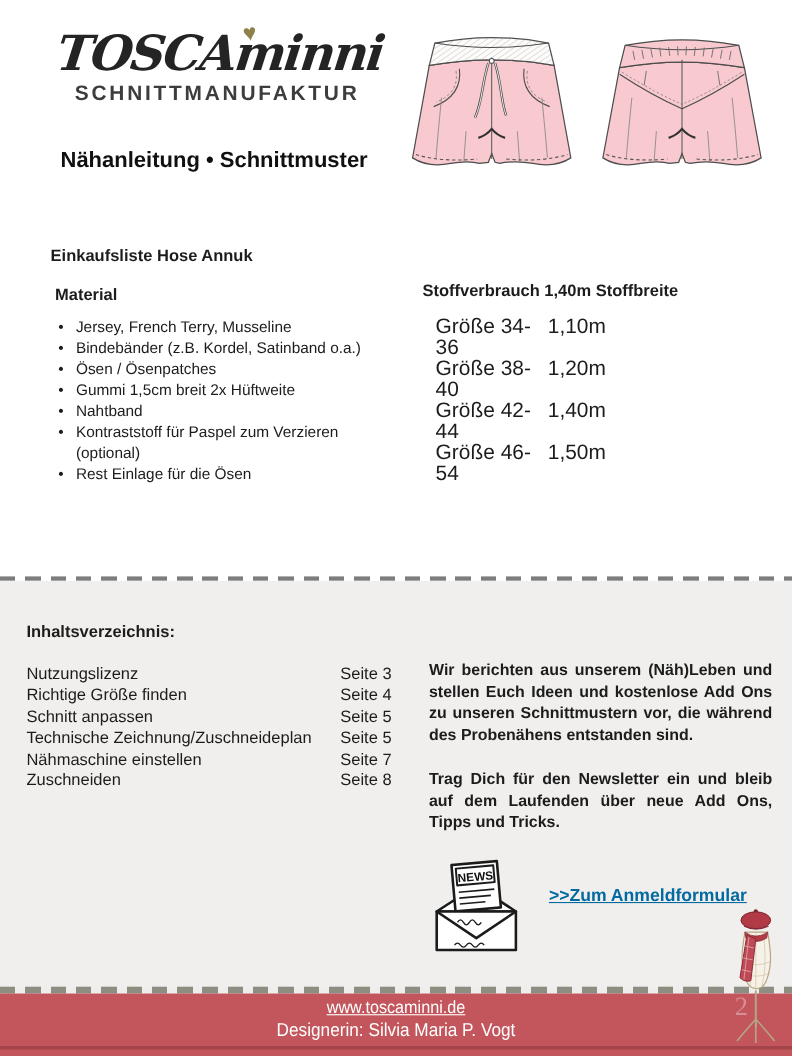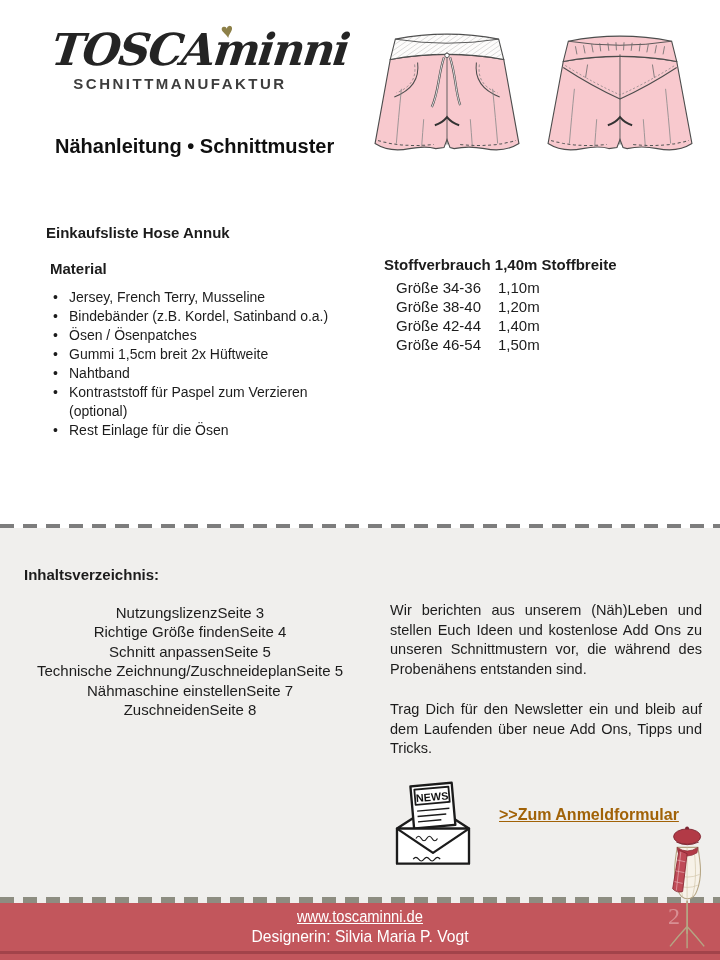--- a/index.html
+++ b/index.html
@@ -6,64 +6,64 @@
   .page{position:relative;width:720px;height:960px;background:#fff;overflow:hidden;
         font-family:"Liberation Sans", sans-serif;color:#1c1c1c;}
 
   
   .logo{position:absolute;left:52px;top:26px;width:256px;}
   .logo-script{font-family:"DejaVu Serif", serif;font-style:italic;font-weight:bold;
                font-size:44px;color:#242424;letter-spacing:-2px;white-space:nowrap;
                transform:skewX(-7deg);line-height:1.1;}
   .logo-heart{position:absolute;left:169px;top:-7px;font-size:21px;color:#8d8048;
               transform:rotate(-8deg);font-style:normal;}
-  .logo-sub{margin-top:1px;width:100%;text-align:center;font-size:15px;font-weight:bold;
-            letter-spacing:2.5px;color:#3d3d3d;}
+  .logo-sub{margin-top:1px;width:100%;text-align:center;font-size:19px;font-weight:bold;
+            letter-spacing:2.5px;color:#3d3d3d;margin-left:16px;}
   .subtitle{position:absolute;left:55px;top:135px;font-size:20px;font-weight:bold;color:#101010;}
 
   
   .shorts-front{position:absolute;left:371px;top:26px;}
   .shorts-back{position:absolute;left:542px;top:26px;}
 
   
   .shopping-title{position:absolute;left:46px;top:224px;font-size:15px;font-weight:bold;}
   .material-title{position:absolute;left:50px;top:260px;font-size:15px;font-weight:bold;}
   .material-list{position:absolute;left:50px;top:288px;width:320px;margin:0;padding:0;
                  font-size:14px;line-height:19px;}
   .material-list li{list-style:none;position:relative;padding-left:19px;}
   .material-list li::before{content:"•";position:absolute;left:3px;top:0;}
   .li-cont{display:block;}
 
   
   .fabric-title{position:absolute;left:384px;top:256px;font-size:15px;font-weight:bold;}
-  .fabric-table{position:absolute;left:396px;top:278px;font-size:15px;line-height:19px;}
+  .fabric-table{position:absolute;left:396px;top:288px;font-size:19px;line-height:19px;}
   .fab-row{display:flex;}
   .fab-size{width:102px;}
   .fab-amount{width:60px;}
 
   
   .divider-mid{position:absolute;left:0;top:524px;width:720px;height:4px;
                background:repeating-linear-gradient(90deg,#7d7d7d 0 14px,rgba(0,0,0,0) 14px 23px);}
 
   
   .gray-section{position:absolute;left:0;top:528px;width:720px;height:375px;background:#f0efed;}
 
   .toc-title{position:absolute;left:24px;top:566px;font-size:15px;font-weight:bold;}
   .toc{position:absolute;left:24px;top:603px;width:332px;font-size:15px;line-height:19.4px;}
-  .toc-row{display:flex;justify-content:center;}
+  .toc-row{display:flex;justify-content:space-between;}
 
   .blog-title{position:absolute;left:390px;top:566px;font-size:15px;font-weight:bold;}
   .blog-p{position:absolute;left:390px;width:312px;font-size:14.5px;line-height:19.6px;
-          text-align:justify;margin:0;}
+          text-align:justify;margin:0;font-weight:bold;}
   .blog-p1{top:601px;}
   .blog-p2{top:700px;}
 
   .news-envelope{position:absolute;left:388px;top:776px;}
   .newsletter-link{position:absolute;left:499px;top:806px;font-size:16px;font-weight:bold;
-                   color:#a16207;text-decoration:underline;cursor:pointer;}
+                   color:#0369a1;text-decoration:underline;cursor:pointer;}
 
   
   .footer-dash{position:absolute;left:0;top:897px;width:720px;height:6px;z-index:2;
                background:repeating-linear-gradient(90deg,#8d8d81 0 14px,#efeeec 14px 23px);}
   .footer{position:absolute;left:0;top:903px;width:720px;height:74px;background:#c2565c;z-index:1;}
   .footer-url-wrap{margin-top:5px;text-align:center;transform:scaleX(0.92);}
   .footer-url-wrap a{color:#ffffff;font-size:16px;text-decoration:underline;cursor:pointer;}
   .footer-designer{text-align:center;color:#ffffff;font-size:17px;transform:scaleX(0.92);
                    margin-top:1px;}
   .footer-line{position:absolute;left:0;top:48px;width:720px;height:2.5px;background:#a2434a;}

